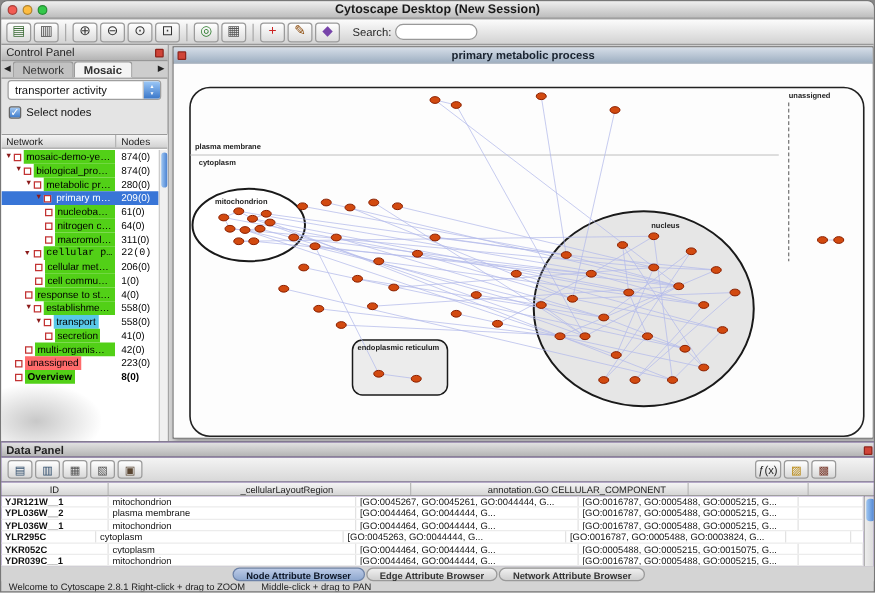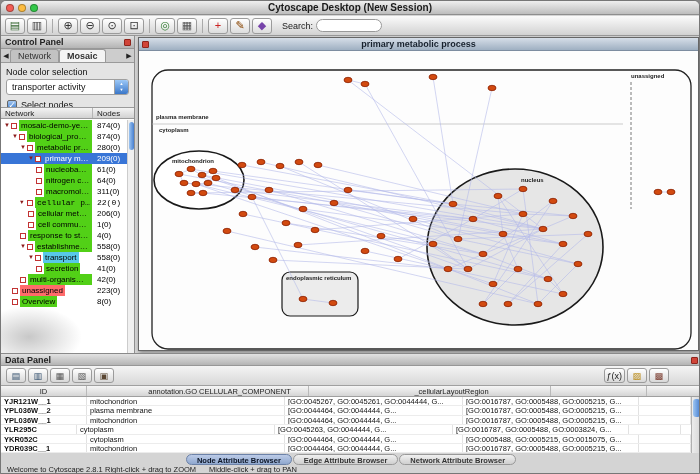--- a/index.html
+++ b/index.html
@@ -18,21 +18,21 @@
   
   .toolbar { position:absolute; left:0; top:15px; right:0; height:20px; background:linear-gradient(#fbfbfb,#d2d2d2); border-bottom:1px solid #9a9a9a; display:flex; align-items:center; padding:0 4px; }
   #tb-icons { display:flex; align-items:center; gap:2px; }
   .tb-btn { width:20px; height:16px; border:1px solid #9b9b9b; border-radius:3px; background:linear-gradient(#ffffff,#dcdcdc); font-size:11px; line-height:13px; text-align:center; padding:0; cursor:default; font-family:"Liberation Sans",sans-serif; }
   .tb-sep { width:1px; height:14px; background:#aaa; margin:0 3px; }
   .search-label { font-size:9px; color:#222; margin-left:10px; margin-right:3px; }
   .search-input { width:66px; height:13px; border:1px solid #999; border-radius:7px; font-size:9px; padding:0 6px; font-family:"Liberation Sans",sans-serif; }
 
   
   .control-panel { position:absolute; left:0; top:34px; width:134px; height:318px; background:#e4e4e4; border-right:1px solid #909090; border-top:1px solid #979797; }
-  .panel-header { height:13px; background:linear-gradient(#e2e2e2,#b4b4b4); border-bottom:1px solid #979797; font-size:9px; font-weight:bold; line-height:13px; padding-left:4px; color:#222; position:relative; }
+  .panel-header { height:13px; background:linear-gradient(#e2e2e2,#b4b4b4); border-bottom:1px solid #979797; font-size:9px; font-weight:normal; line-height:13px; padding-left:4px; color:#222; position:relative; }
   .float-btn { position:absolute; right:3px; top:3px; width:7px; height:7px; background:#d04438; border:1px solid #8e241c; border-radius:1px; }
   .cp-tabs { height:14px; display:flex; align-items:flex-end; background:#cdcdcd; border-bottom:1px solid #9a9a9a; padding:0 1px; }
   .tab-arrow { font-size:7px; width:8px; color:#222; line-height:13px; text-align:center; }
   #cp-tabs-inner { display:flex; flex:1; }
   .cp-tab { font-size:9px; padding:1px 7px 0 7px; border:1px solid #9a9a9a; border-bottom:none; border-radius:3px 3px 0 0; background:#c2c2c2; color:#333; height:13px; }
   .cp-tab.active { background:#f4f4f4; font-weight:bold; }
   .nc-label { font-size:9px; padding:4px 0 1px 5px; color:#111; }
   .dropdown { margin:1px 5px 0 5px; height:16px; background:#fff; border:1px solid #9f9f9f; border-radius:3px; position:relative; font-size:9px; line-height:14px; padding-left:5px; color:#111; }
   .dd-btn { position:absolute; right:0; top:0; width:14px; height:14px; background:linear-gradient(#9cc8f7,#3a77c9); border-left:1px solid #9f9f9f; border-radius:0 2px 2px 0; color:#fff; font-size:4px; text-align:center; line-height:6px; padding-top:1px; }
   .checkbox-row { display:flex; align-items:center; gap:4px; padding:5px 0 3px 6px; }
@@ -127,21 +127,20 @@
       <span class="float-btn"></span>
     </div>
     <div class="cp-tabs">
       <span class="tab-arrow">◀</span>
       <div id="cp-tabs-inner">
           <div class="cp-tab">Network</div>
           <div class="cp-tab active">Mosaic</div>
         </div>
       <span class="tab-arrow">▶</span>
     </div>
-    <div class="nc-label">Node color selection</div>
     <div class="dropdown">
       <span>transporter activity</span>
       <span class="dd-btn">▲<br>▼</span>
     </div>
     <div class="checkbox-row">
       <span class="checkbox">✓</span>
       <span class="checkbox-label">Select nodes</span>
     </div>
     <div class="tree-wrap">
       <div class="tree-header">
@@ -229,21 +228,21 @@
           <div class="tree-row" style="padding-left: 19px;">
             <span class="node-icon"></span>
             <span class="chip chip-green" style="max-width: 64px;">multi-organism pro...</span>
             <span class="tree-count">42(0)</span>
           </div>
           <div class="tree-row" style="padding-left: 11px;">
             <span class="node-icon"></span>
             <span class="chip chip-red" style="max-width: 72px;">unassigned</span>
             <span class="tree-count">223(0)</span>
           </div>
-          <div class="tree-row" style="padding-left: 11px;">
+          <div class="tree-row" style="padding-left: 11px; font-weight: bold;">
             <span class="node-icon"></span>
             <span class="chip chip-green" style="max-width: 72px;">Overview</span>
             <span class="tree-count">8(0)</span>
           </div>
         </div>
       <div class="tree-scroll">
           <div class="scroll-thumb"></div>
         </div>
       <div class="watermark"></div>
     </div>
@@ -423,22 +422,22 @@
           <button class="dp-btn" style="color: rgb(90, 70, 50);">▣</button>
         </div>
       <div id="dp-right">
           <button class="dp-btn" style="color: rgb(34, 34, 34);">ƒ(x)</button>
           <button class="dp-btn" style="color: rgb(184, 134, 11);">▨</button>
           <button class="dp-btn" style="color: rgb(122, 59, 46);">▩</button>
         </div>
     </div>
     <div id="table-header">
         <div class="th-cell" style="width: 86px;">ID</div>
+        <div class="th-cell" style="width: 198px;">_cellularLayoutRegion</div>
         <div class="th-cell" style="width: 178px;">annotation.GO CELLULAR_COMPONENT</div>
-        <div class="th-cell" style="width: 198px;">_cellularLayoutRegion</div>
         <div class="th-cell" style="width: 52px;"></div>
       </div>
     <div id="table-body">
         <div class="tr">
           <div class="td td-id" style="width: 86px;">YJR121W__1</div>
           <div class="td" style="width: 198px;">mitochondrion</div>
           <div class="td" style="width: 178px;">[GO:0045267, GO:0045261, GO:0044444, G...</div>
           <div class="td" style="width: 176px;">[GO:0016787, GO:0005488, GO:0005215, G...</div>
           <div class="td" style="width: 52px;"></div>
         </div>

